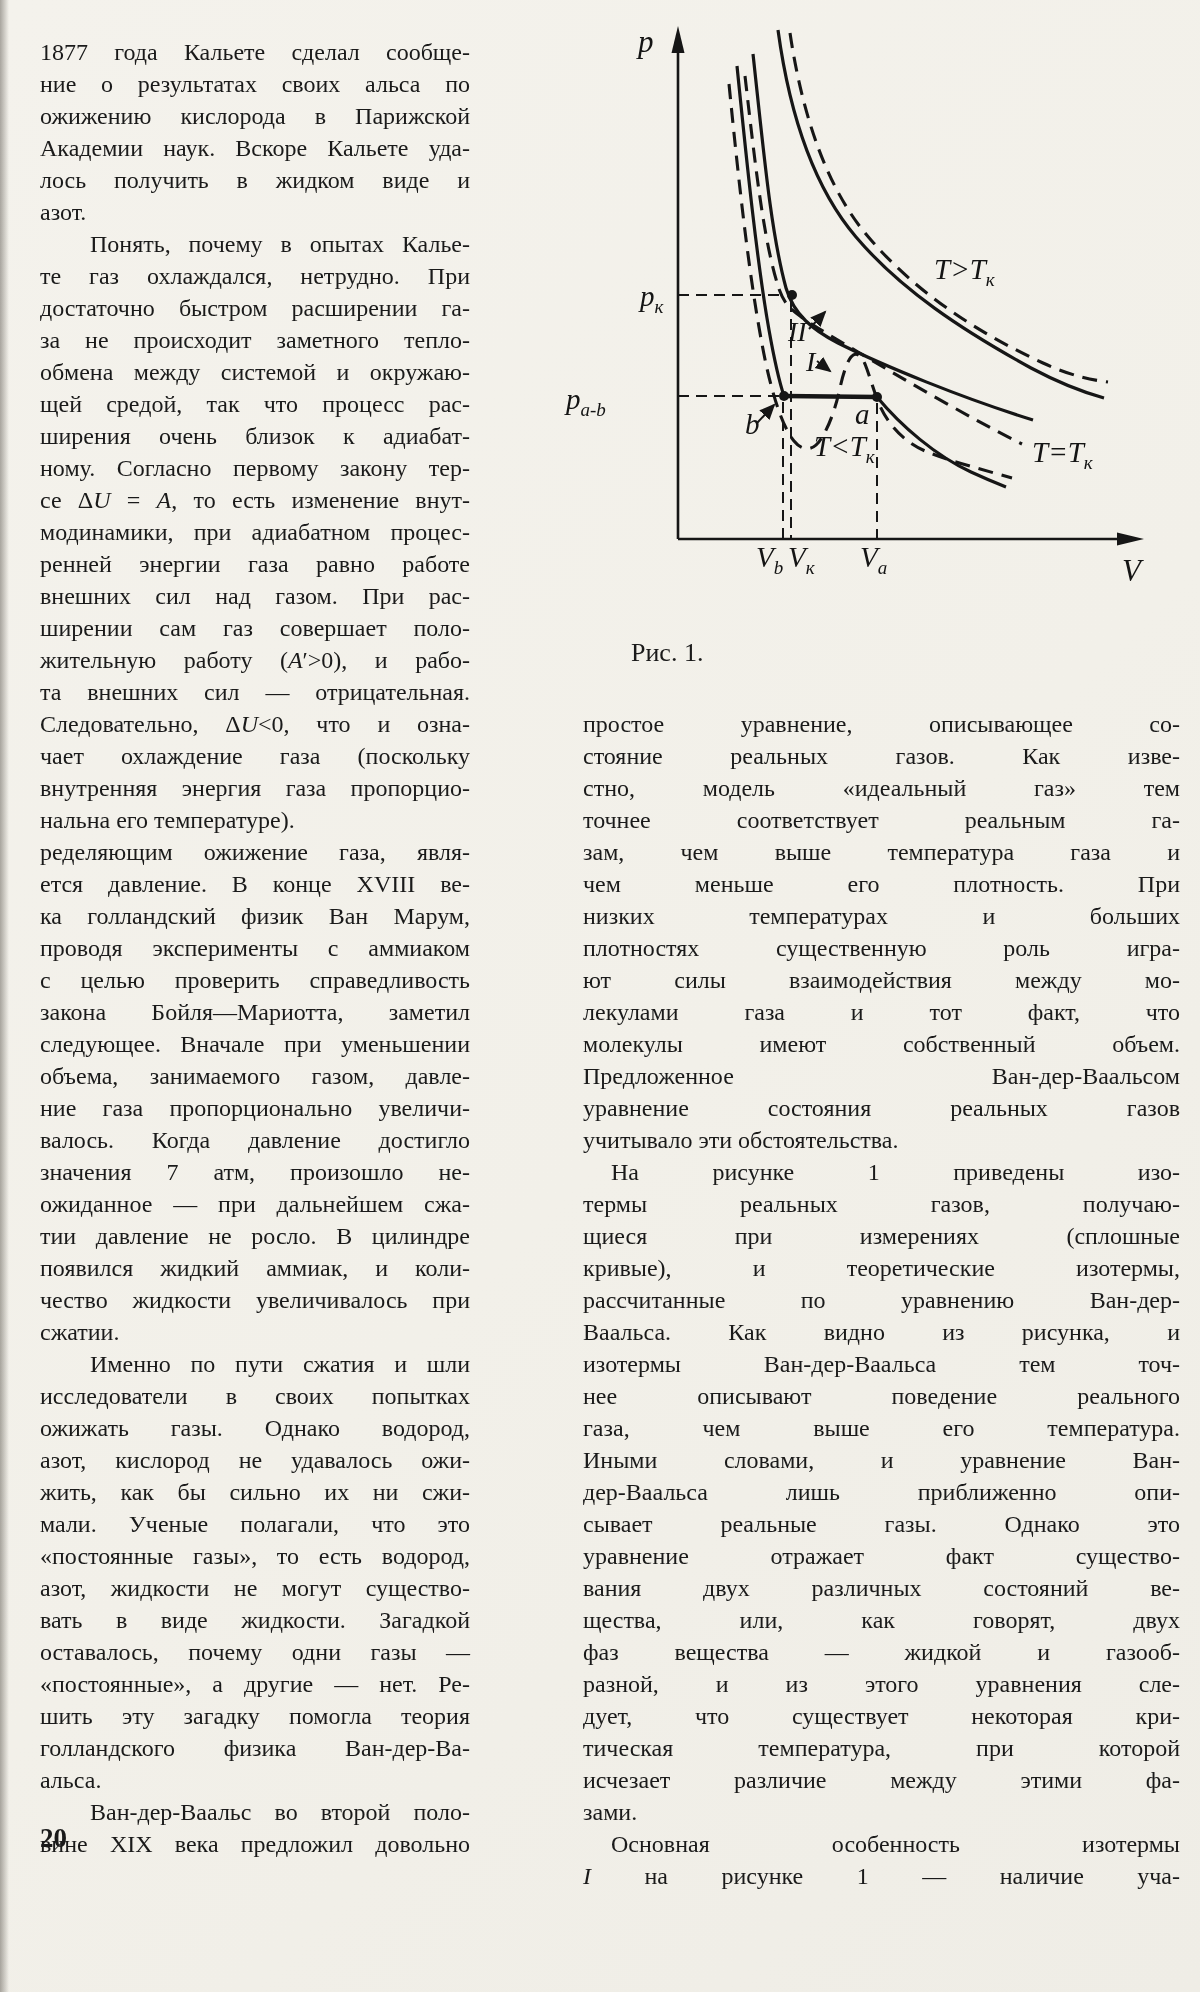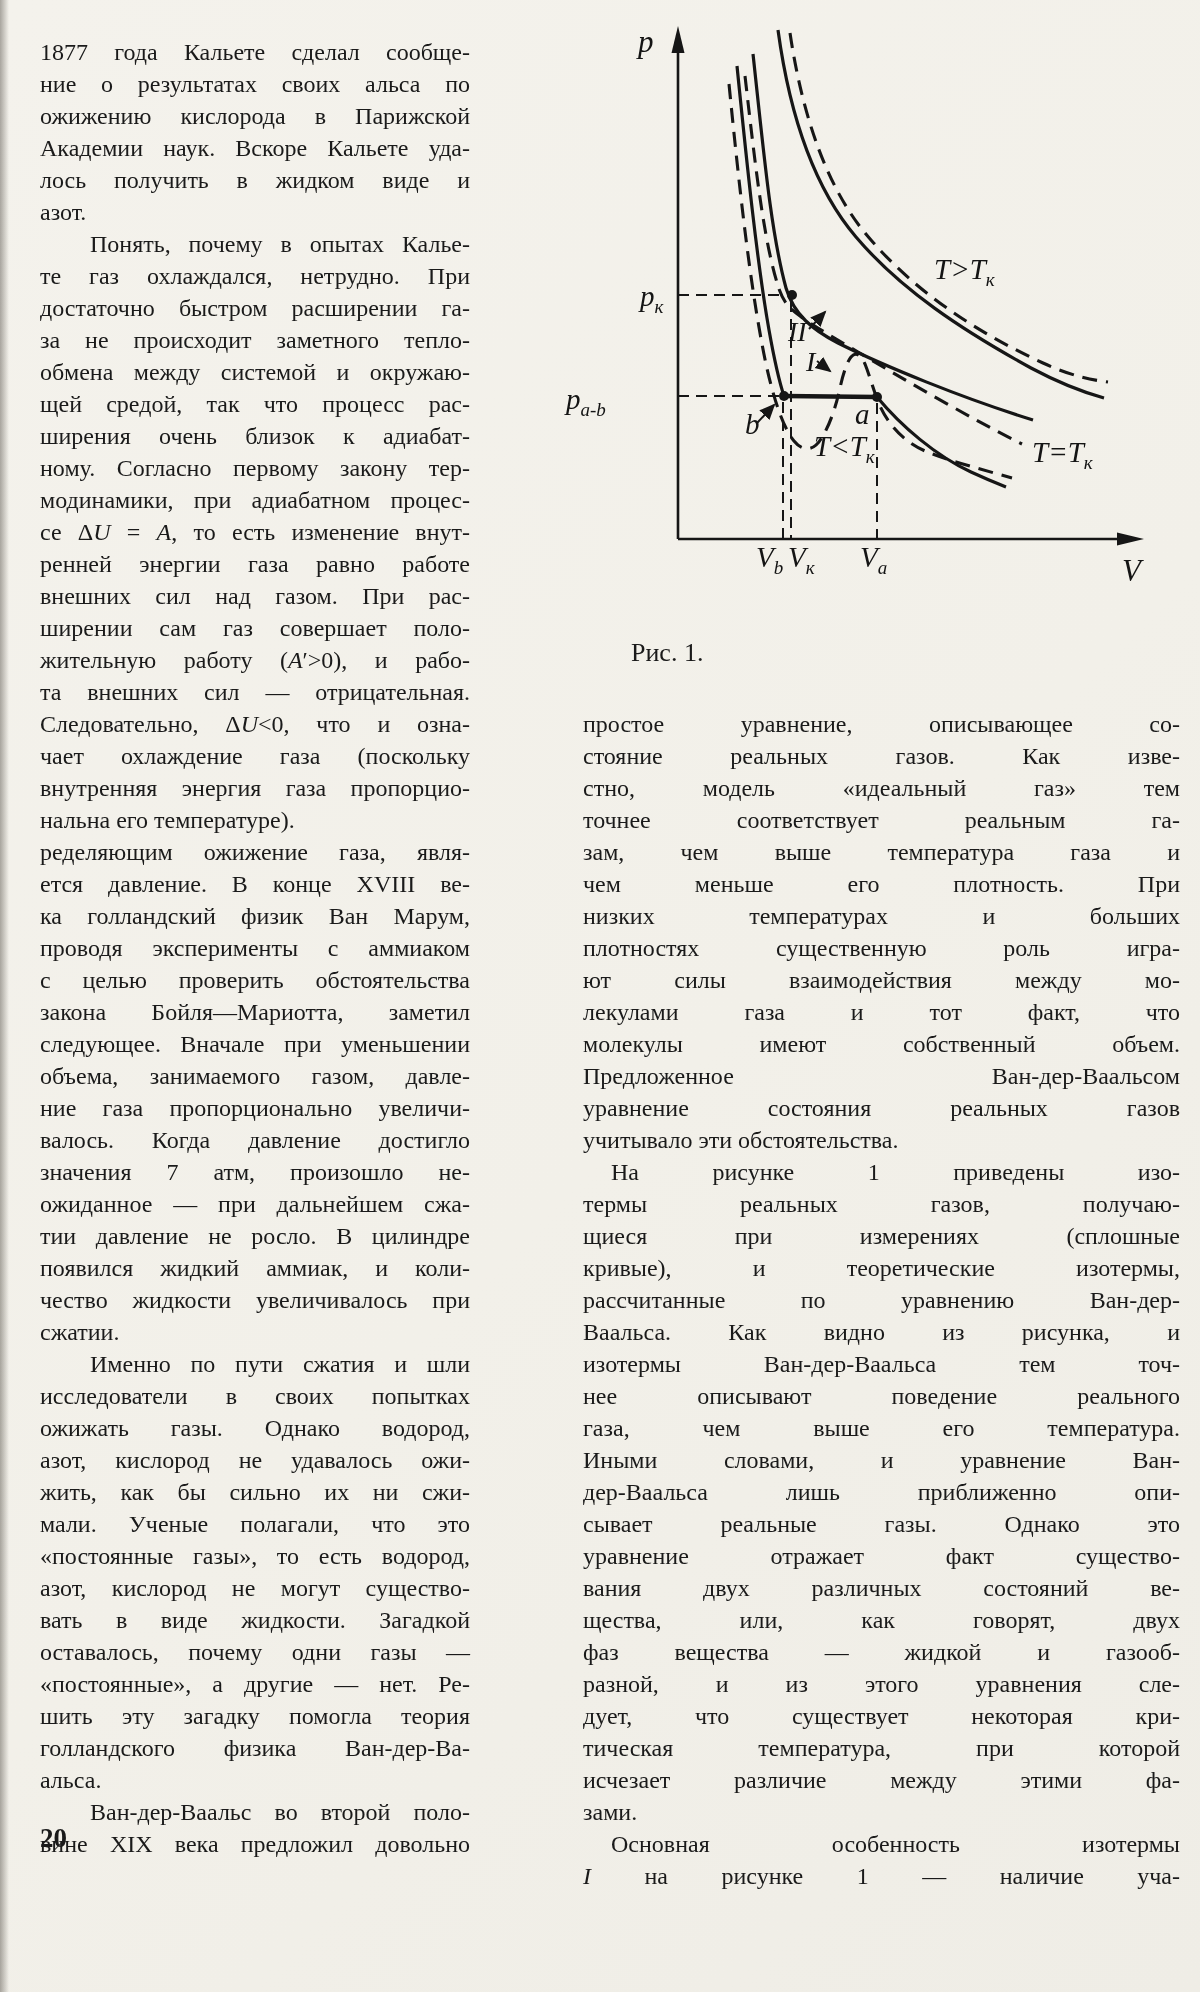--- a/index.html
+++ b/index.html
@@ -37,55 +37,55 @@
       <div class="line">лось получить в жидком виде и</div>
       <div class="line end">азот.</div>
       <div class="line ind">Понять, почему в опытах Калье-</div>
       <div class="line">те газ охлаждался, нетрудно. При</div>
       <div class="line">достаточно быстром расширении га-</div>
       <div class="line">за не происходит заметного тепло-</div>
       <div class="line">обмена между системой и окружаю-</div>
       <div class="line">щей средой, так что процесс рас-</div>
       <div class="line">ширения очень близок к адиабат-</div>
       <div class="line">ному. Согласно первому закону тер-</div>
+      <div class="line">се Δ<i>U</i> = <i>A</i>, то есть изменение внут-</div>
       <div class="line">модинамики, при адиабатном процес-</div>
-      <div class="line">се Δ<i>U</i> = <i>A</i>, то есть изменение внут-</div>
       <div class="line">ренней энергии газа равно работе</div>
       <div class="line">внешних сил над газом. При рас-</div>
       <div class="line">ширении сам газ совершает поло-</div>
       <div class="line">жительную работу (<i>A</i>′&gt;0), и рабо-</div>
       <div class="line">та внешних сил — отрицательная.</div>
       <div class="line">Следовательно, Δ<i>U</i>&lt;0, что и озна-</div>
       <div class="line">чает охлаждение газа (поскольку</div>
       <div class="line">внутренняя энергия газа пропорцио-</div>
       <div class="line end">нальна его температуре).</div>
       <div class="line">ределяющим ожижение газа, явля-</div>
       <div class="line">ется давление. В конце XVIII ве-</div>
       <div class="line">ка голландский физик Ван Марум,</div>
       <div class="line">проводя эксперименты с аммиаком</div>
-      <div class="line">с целью проверить обстоятельства</div>
+      <div class="line">с целью проверить справедливость</div>
       <div class="line">закона Бойля—Мариотта, заметил</div>
       <div class="line">следующее. Вначале при уменьшении</div>
       <div class="line">объема, занимаемого газом, давле-</div>
       <div class="line">ние газа пропорционально увеличи-</div>
       <div class="line">валось. Когда давление достигло</div>
       <div class="line">значения 7 атм, произошло не-</div>
       <div class="line">ожиданное — при дальнейшем сжа-</div>
       <div class="line">тии давление не росло. В цилиндре</div>
       <div class="line">появился жидкий аммиак, и коли-</div>
       <div class="line">чество жидкости увеличивалось при</div>
       <div class="line end">сжатии.</div>
       <div class="line ind">Именно по пути сжатия и шли</div>
       <div class="line">исследователи в своих попытках</div>
       <div class="line">ожижать газы. Однако водород,</div>
       <div class="line">азот, кислород не удавалось ожи-</div>
       <div class="line">жить, как бы сильно их ни сжи-</div>
       <div class="line">мали. Ученые полагали, что это</div>
       <div class="line">«постоянные газы», то есть водород,</div>
-      <div class="line">азот, кислород не могут существо-</div>
+      <div class="line">азот, жидкости не могут существо-</div>
       <div class="line">вать в виде жидкости. Загадкой</div>
       <div class="line">оставалось, почему одни газы —</div>
       <div class="line">«постоянные», а другие — нет. Ре-</div>
       <div class="line">шить эту загадку помогла теория</div>
       <div class="line">голландского физика Ван-дер-Ва-</div>
       <div class="line end">альса.</div>
       <div class="line ind">Ван-дер-Ваальс во второй поло-</div>
       <div class="line">вине XIX века предложил довольно</div>
     </div>
 

